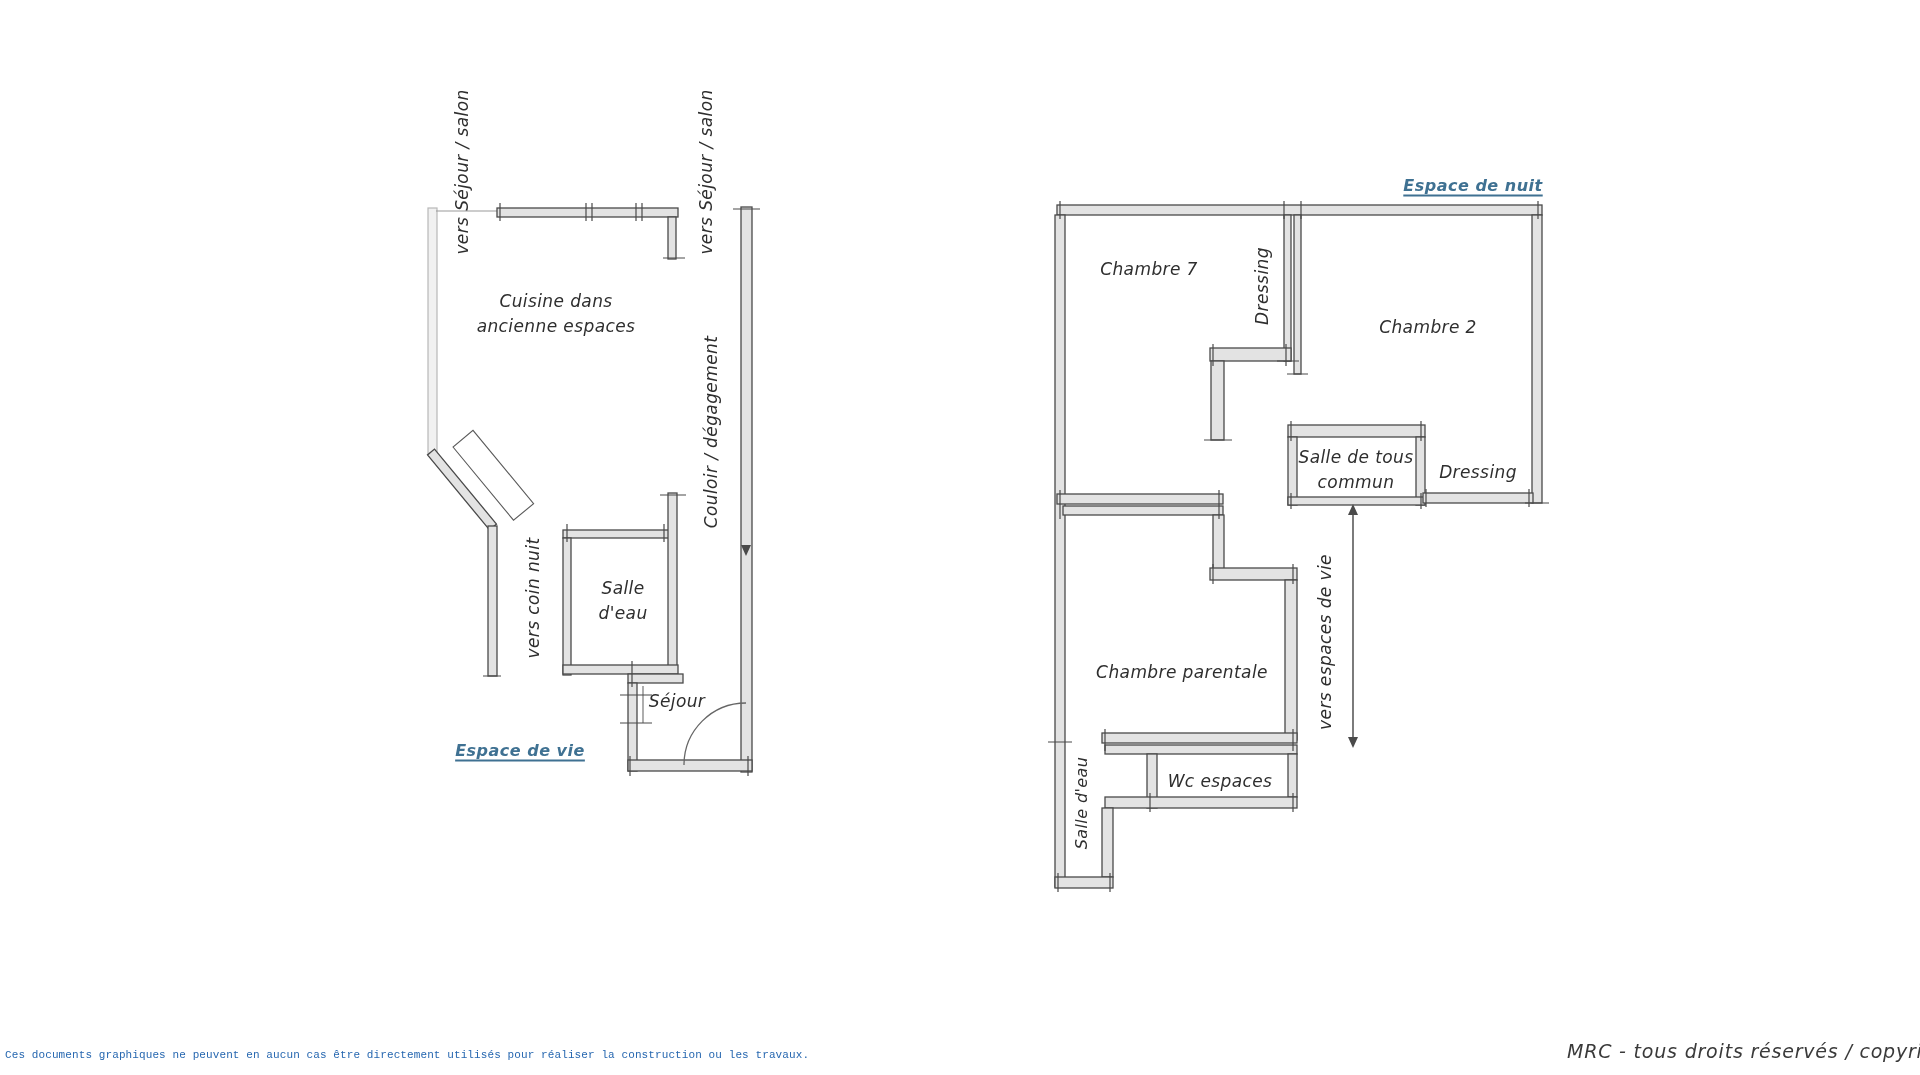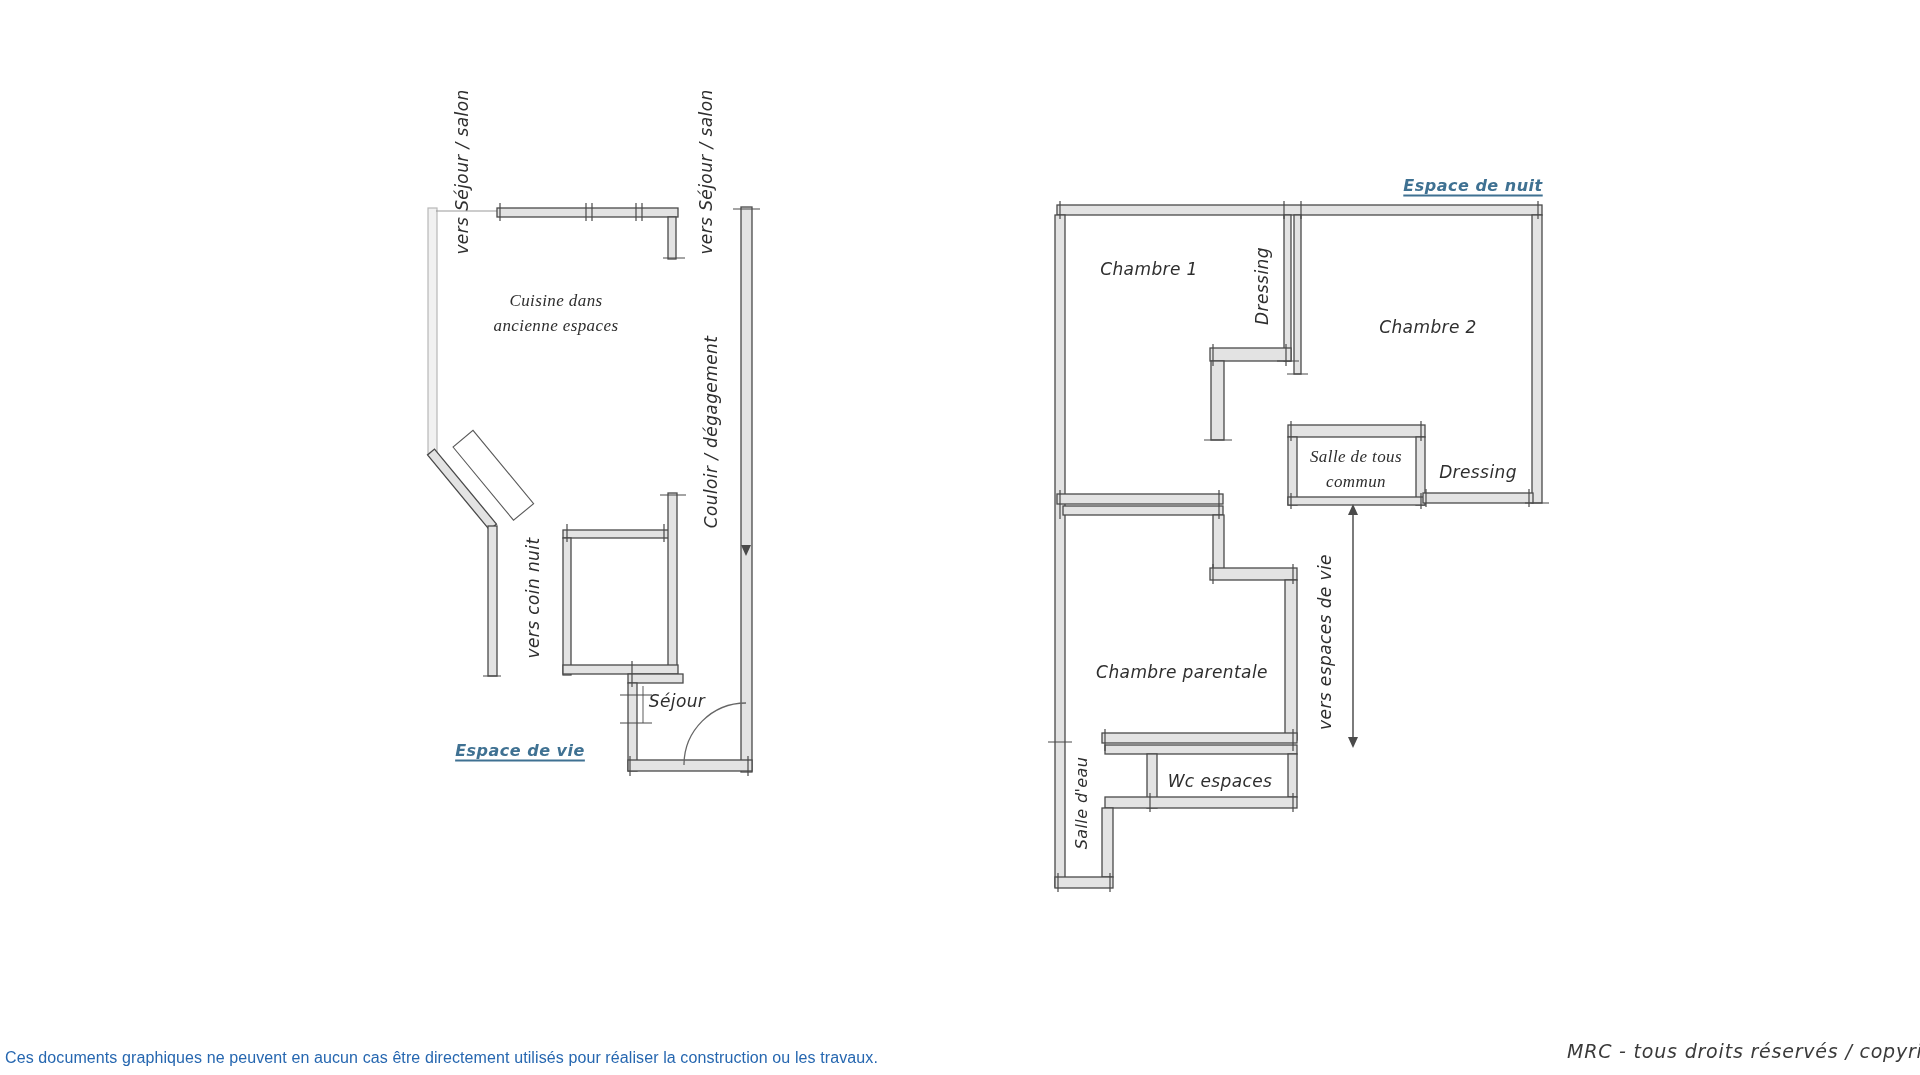--- a/index.html
+++ b/index.html
@@ -27,32 +27,32 @@
   .plan-svg .tick{stroke:var(--wall-stroke);stroke-width:1.2;fill:none;}
   .plan-svg .ah{fill:var(--wall-stroke);}
   .plan-svg .arrow-line{stroke:#444;stroke-width:1.4;fill:none;}
   .lbl{
     position:absolute;color:var(--label-text);
     font-style:italic;font-size:17px;letter-spacing:.4px;
     white-space:nowrap;transform:translate(-50%,-50%);
     line-height:1.45;text-align:center;
   }
   .lbl.rot{transform:translate(-50%,-50%) rotate(-90deg);}
-  .lbl.two{white-space:normal;width:220px;font-family:Liberation Serif, serif;}
+  .lbl.two{white-space:normal;width:220px;}
   .zone-title{
     position:absolute;color:var(--zone-title-blue);
     font-style:italic;font-size:16px;letter-spacing:.5px;font-weight:bold;
     white-space:nowrap;transform:translate(-50%,-50%);
     text-decoration:underline;text-underline-offset:4px;text-decoration-thickness:1.5px;
   }
   .disclaimer{
     position:absolute;left:5px;top:1049px;
     color:var(--disclaimer-blue);
-    font-family:Liberation Sans, sans-serif;
-    font-size:16px;letter-spacing:.1px;white-space:nowrap;
+    font-family:Liberation Mono, monospace;
+    font-size:11px;letter-spacing:.1px;white-space:nowrap;
   }
   .copyright{
     position:absolute;left:1567px;top:1040px;
     color:#3a3a3a;font-style:italic;font-size:19px;letter-spacing:.8px;white-space:nowrap;
   }
 </style>
 </head>
 <body>
 
 <div class="canvas">
@@ -153,28 +153,32 @@
   <div class="lbl rot" style="left:706px;top:172px;">vers Séjour / salon</div>
 
   <div class="lbl two" style="left:556px;top:314px;">
     <span>Cuisine dans</span><br>
     <span>ancienne espaces</span>
   </div>
 
   <div class="lbl rot" style="left:711px;top:432px;">Couloir / dégagement</div>
   <div class="lbl rot" style="left:533px;top:598px;">vers coin nuit</div>
 
+  <div class="lbl two" style="left:623px;top:601px;">
+    <span>Salle</span><br>
+    <span>d'eau</span>
+  </div>
 
   <div class="lbl" style="left:677px;top:701px;">Séjour</div>
 
   <div class="zone-title" style="left:520px;top:750px;">Espace de vie</div>
 
   <div class="zone-title" style="left:1473px;top:185px;">Espace de nuit</div>
 
-  <div class="lbl" style="left:1149px;top:269px;">Chambre 1</div>
+  <div class="lbl" style="left:1149px;top:269px;">Chambre 7</div>
   <div class="lbl rot" style="left:1262px;top:286px;">Dressing</div>
   <div class="lbl" style="left:1428px;top:327px;text-align:center;">Chambre 2</div>
 
   <div class="lbl two" style="left:1356px;top:470px;width:150px;">
     <span>Salle de tous</span><br>
     <span>commun</span>
   </div>
 
   <div class="lbl" style="left:1478px;top:472px;">Dressing</div>
   <div class="lbl" style="left:1182px;top:672px;">Chambre parentale</div>

